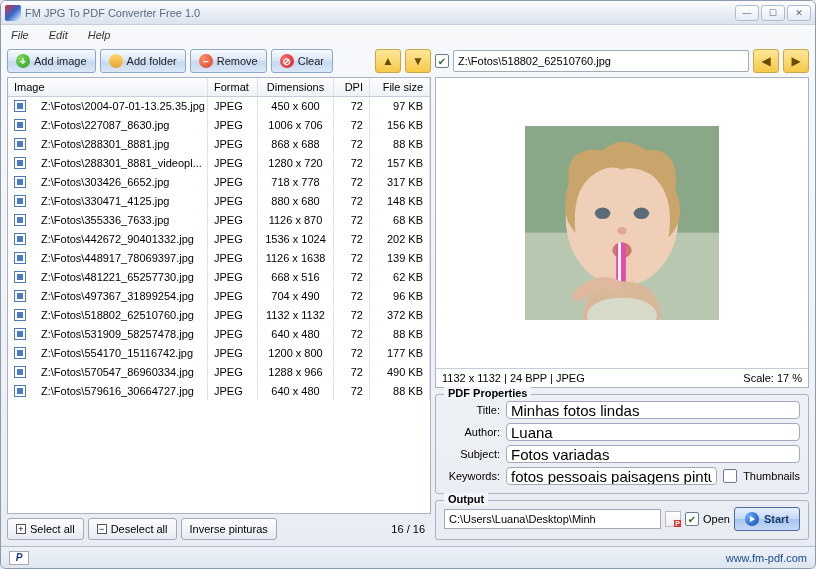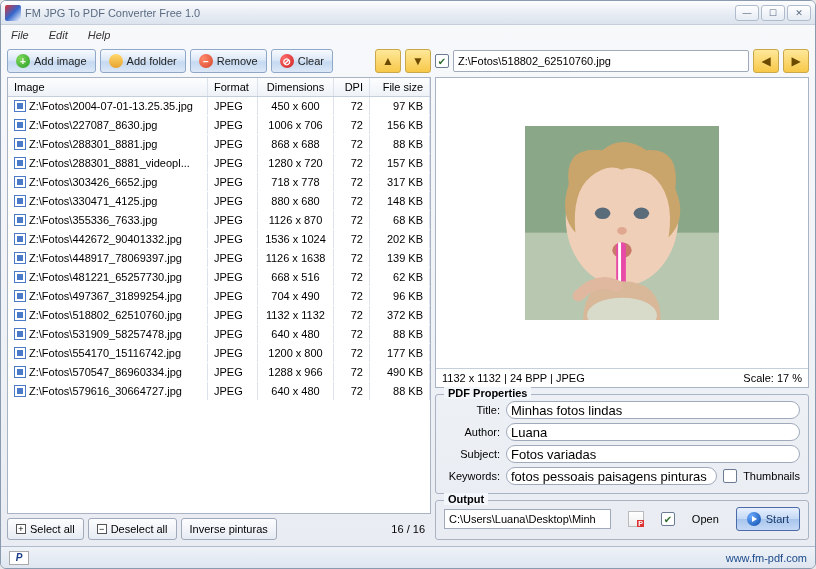--- a/index.html
+++ b/index.html
@@ -27,43 +27,43 @@
   .listpanel { flex: 1; border: 1px solid #a8b4c4; background: #fff; display: flex; flex-direction: column; overflow: hidden; }
   .listhead { display: flex; background: linear-gradient(to bottom,#fdfdfe,#eef2f7); border-bottom: 1px solid #c5cfdc; font-size: 11px; }
   .listhead .col, .row .col { padding: 3px 6px; border-right: 1px solid #dbe2ec; overflow: hidden; white-space: nowrap; text-overflow: ellipsis; }
   .col-img { width: 200px; }
   .col-fmt { width: 50px; }
   .col-dim { width: 76px; text-align: center; }
   .col-dpi { width: 36px; text-align: right; }
   .col-size { flex: 1; text-align: right; border-right: none; }
   .rows { flex: 1; overflow-y: auto; background: #fff; }
   .row { display: flex; font-size: 11px; border-bottom: 1px solid transparent; }
-  .row .col-img { display:flex; align-items:center; gap:3px; }
+  .row .col-img { display:flex; align-items:center; gap:15px; }
   .fileic { width: 12px; height: 12px; background:#fff; border:1px solid #4a7ac8; position:relative; flex-shrink:0; }
   .fileic::after { content:''; position:absolute; inset:2px; background:#4a7ac8; }
   .bottombar { display:flex; gap:4px; margin-top:4px; align-items:center; }
   .smallbtn { height: 22px; border: 1px solid #a0aabb; border-radius: 3px; background: linear-gradient(to bottom,#fdfdfe,#e6ebf3); display: flex; align-items: center; padding: 0 8px; gap: 4px; cursor: pointer; font-size: 11px; }
   .countlabel { margin-left: auto; padding-right: 6px; font-size: 11px; }
   .previewbar { display:flex; align-items:center; gap:4px; margin-bottom:4px; }
   .checkbox { width:14px; height:14px; border:1px solid #6b7c92; border-radius:2px; background:#fff; display:flex; align-items:center; justify-content:center; font-size:10px; color:#2a6b2a; cursor:pointer; }
   .pathfield { flex:1; height:22px; border:1px solid #a0aabb; border-radius:2px; background:#fff; padding:0 4px; display:flex; align-items:center; font-size:11px; overflow:hidden; }
   .preview { flex:1; border:1px solid #a8b4c4; background:#fff; display:flex; flex-direction:column; }
   .preview-img { flex:1; display:flex; align-items:center; justify-content:center; min-height:0; }
   .preview-img svg { max-width:100%; max-height:100%; }
   .preview-info { border-top:1px solid #c5cfdc; padding:3px 6px; font-size:11px; display:flex; }
   .fieldset { border:1px solid #a8b4c4; border-radius:3px; margin-top:6px; padding:6px 8px 8px 8px; position:relative; }
   .fieldset .legend { position:absolute; top:-8px; left:8px; background: linear-gradient(to bottom,#f3f6fa,#f3f6fa); padding:0 4px; font-weight:bold; font-size:11px; }
   .proprow { display:flex; align-items:center; gap:6px; margin-bottom:4px; }
   .proprow label { width:56px; text-align:right; font-size:11px; }
-  .proprow input[type=text] { flex:1; height:18px; border:1px solid #a0aabb; border-radius:9px; padding:0 4px; font-size:13px; font-family:inherit; }
-  .outputrow { display:flex; align-items:center; gap:17px; }
+  .proprow input[type=text] { flex:1; height:18px; border:1px solid #a0aabb; border-radius:4px; padding:0 4px; font-size:15px; font-family:inherit; }
+  .outputrow { display:flex; align-items:center; gap:4px; }
   .outputrow input[type=text] { flex:1; height:20px; border:1px solid #a0aabb; padding:0 4px; font-size:11px; font-family:inherit; }
   .pdfic { width:16px; height:16px; background:linear-gradient(#fff,#eee); border:1px solid #bbb; position:relative; cursor:pointer; }
   .pdfic::after { content:'P'; position:absolute; bottom:-1px; right:-1px; background:#d33; color:#fff; font-size:7px; font-weight:bold; padding:0 1px; }
-  .startbtn { height:24px; border:1px solid #4a6ba8; border-radius:3px; background:linear-gradient(to bottom,#e8f0ff,#c5d9f5 48%,#a8c5ed 52%,#c5d9f5); display:flex; align-items:center; padding:0 10px; gap:5px; cursor:pointer; font-size:11px; font-weight:normal; color:#1a3a6b; }
+  .startbtn { height:24px; border:1px solid #4a6ba8; border-radius:3px; background:linear-gradient(to bottom,#e8f0ff,#c5d9f5 48%,#a8c5ed 52%,#c5d9f5); display:flex; align-items:center; padding:0 10px; gap:5px; cursor:pointer; font-size:11px; font-weight:bold; color:#1a3a6b; }
   .playic { width:14px; height:14px; border-radius:50%; background:radial-gradient(circle at 30% 30%, #6baaff, #0a4aa8); display:flex; align-items:center; justify-content:center; }
   .playic::after { content:''; border-left:5px solid #fff; border-top:3px solid transparent; border-bottom:3px solid transparent; margin-left:2px; }
   .statusbar { height:22px; border-top:1px solid #b0bccb; background:linear-gradient(to bottom,#eef2f8,#dfe6f0); display:flex; align-items:center; padding:0 8px; }
   .paypal { width:20px; height:14px; background:#fff; border:1px solid #aaa; display:flex; align-items:center; justify-content:center; font-style:italic; font-weight:bold; color:#1a3a8a; font-size:10px; cursor:pointer; }
   .link { margin-left:auto; color:#1a4a8a; font-size:11px; cursor:pointer; }
   .plusminus { width:10px;height:10px;border:1px solid #555;font-size:9px;line-height:8px;text-align:center;background:#fff; }
 </style>
 </head>
 <body>
 

